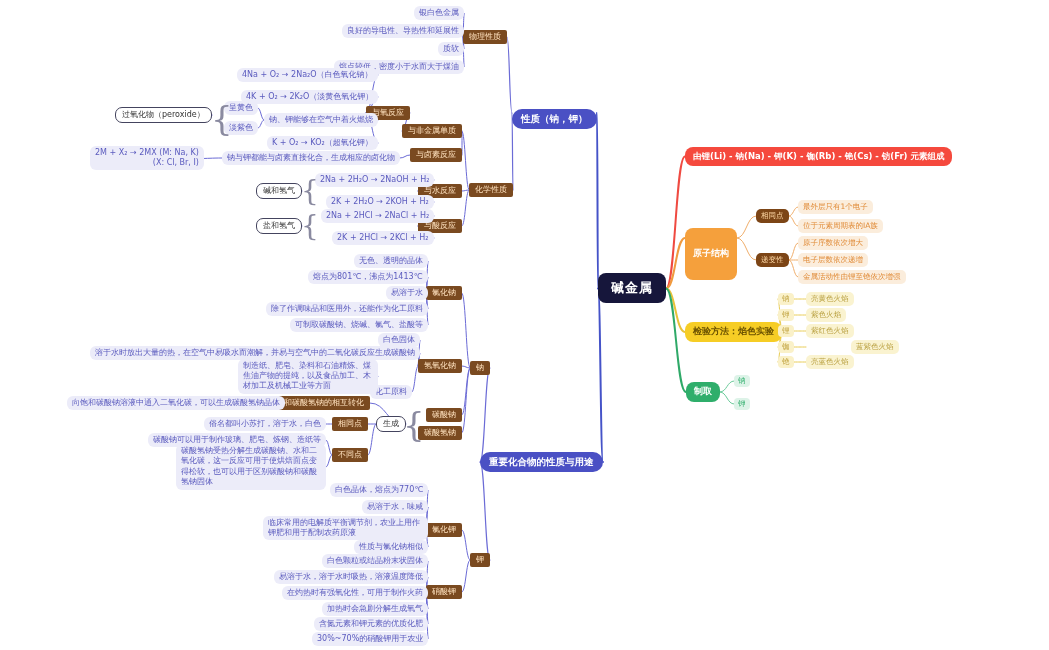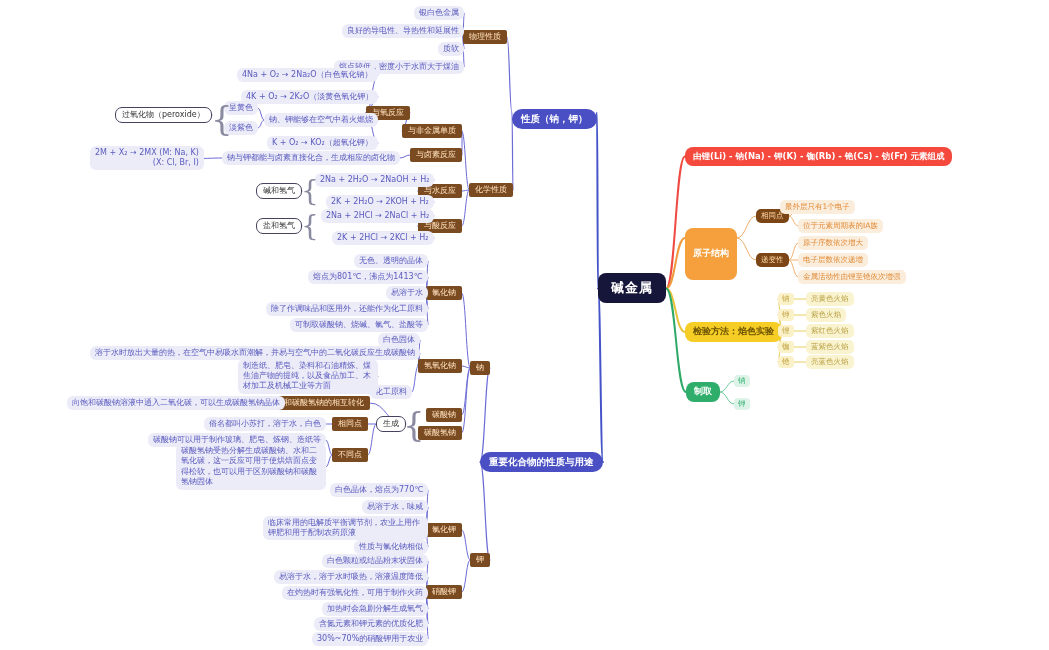--- a/index.html
+++ b/index.html
@@ -199,33 +199,33 @@
     <div class="node brown" style="left: 426px; top: 585px;">硝酸钾</div>
     <div class="node leaf" style="left: 322px; top: 554px;">白色颗粒或结晶粉末状固体</div>
     <div class="node leaf" style="left: 274px; top: 570px;">易溶于水，溶于水时吸热，溶液温度降低</div>
     <div class="node leaf" style="left: 282px; top: 586px;">在灼热时有强氧化性，可用于制作火药</div>
     <div class="node leaf" style="left: 322px; top: 602px;">加热时会急剧分解生成氧气</div>
     <div class="node leaf" style="left: 314px; top: 617px;">含氮元素和钾元素的优质化肥</div>
     <div class="node leaf" style="left: 312px; top: 632px;">30%~70%的硝酸钾用于农业</div>
     <div class="node redN" style="left: 685px; top: 146.5px;">由锂(Li) - 钠(Na) - 钾(K) - 铷(Rb) - 铯(Cs) - 钫(Fr) 元素组成</div>
     <div class="node orange" style="left: 685px; top: 228px;">原子结构</div>
     <div class="node brownsm" style="left: 756px; top: 209px;">相同点</div>
-    <div class="node leafo" style="left: 780px; top: 200px; text-align: center;">最外层只有1个电子</div>
+    <div class="node leafo" style="left: 798px; top: 200px; text-align: center;">最外层只有1个电子</div>
     <div class="node leafo" style="left: 798px; top: 219px;">位于元素周期表的IA族</div>
     <div class="node brownsm" style="left: 756px; top: 253px;">递变性</div>
     <div class="node leafo" style="left: 798px; top: 236px;">原子序数依次增大</div>
     <div class="node leafo" style="left: 798px; top: 253px;">电子层数依次递增</div>
     <div class="node leafo" style="left: 798px; top: 270px;">金属活动性由锂至铯依次增强</div>
     <div class="node yellow" style="left: 685px; top: 322px;">检验方法：焰色实验</div>
     <div class="node elyel" style="left: 778px; top: 293px;">钠</div>
     <div class="node leafy" style="left: 806px; top: 292px;">亮黄色火焰</div>
     <div class="node elyel" style="left: 778px; top: 309px;">钾</div>
     <div class="node leafy" style="left: 806px; top: 308px;">紫色火焰</div>
     <div class="node elyel" style="left: 778px; top: 325px;">锂</div>
     <div class="node leafy" style="left: 806px; top: 324px;">紫红色火焰</div>
     <div class="node elyel" style="left: 778px; top: 341px;">铷</div>
-    <div class="node leafy" style="left: 806px; top: 340px;">蓝紫色火焰</div>
+    <div class="node leafy" style="left: 851px; top: 340px;">蓝紫色火焰</div>
     <div class="node elyel" style="left: 778px; top: 356px;">铯</div>
     <div class="node leafy" style="left: 806px; top: 355px;">亮蓝色火焰</div>
     <div class="node green" style="left: 686px; top: 382px;">制取</div>
     <div class="node elgrn" style="left: 734px; top: 375px;">钠</div>
     <div class="node elgrn" style="left: 734px; top: 398px;">钾</div>
   </div>
 
 </body></html>

